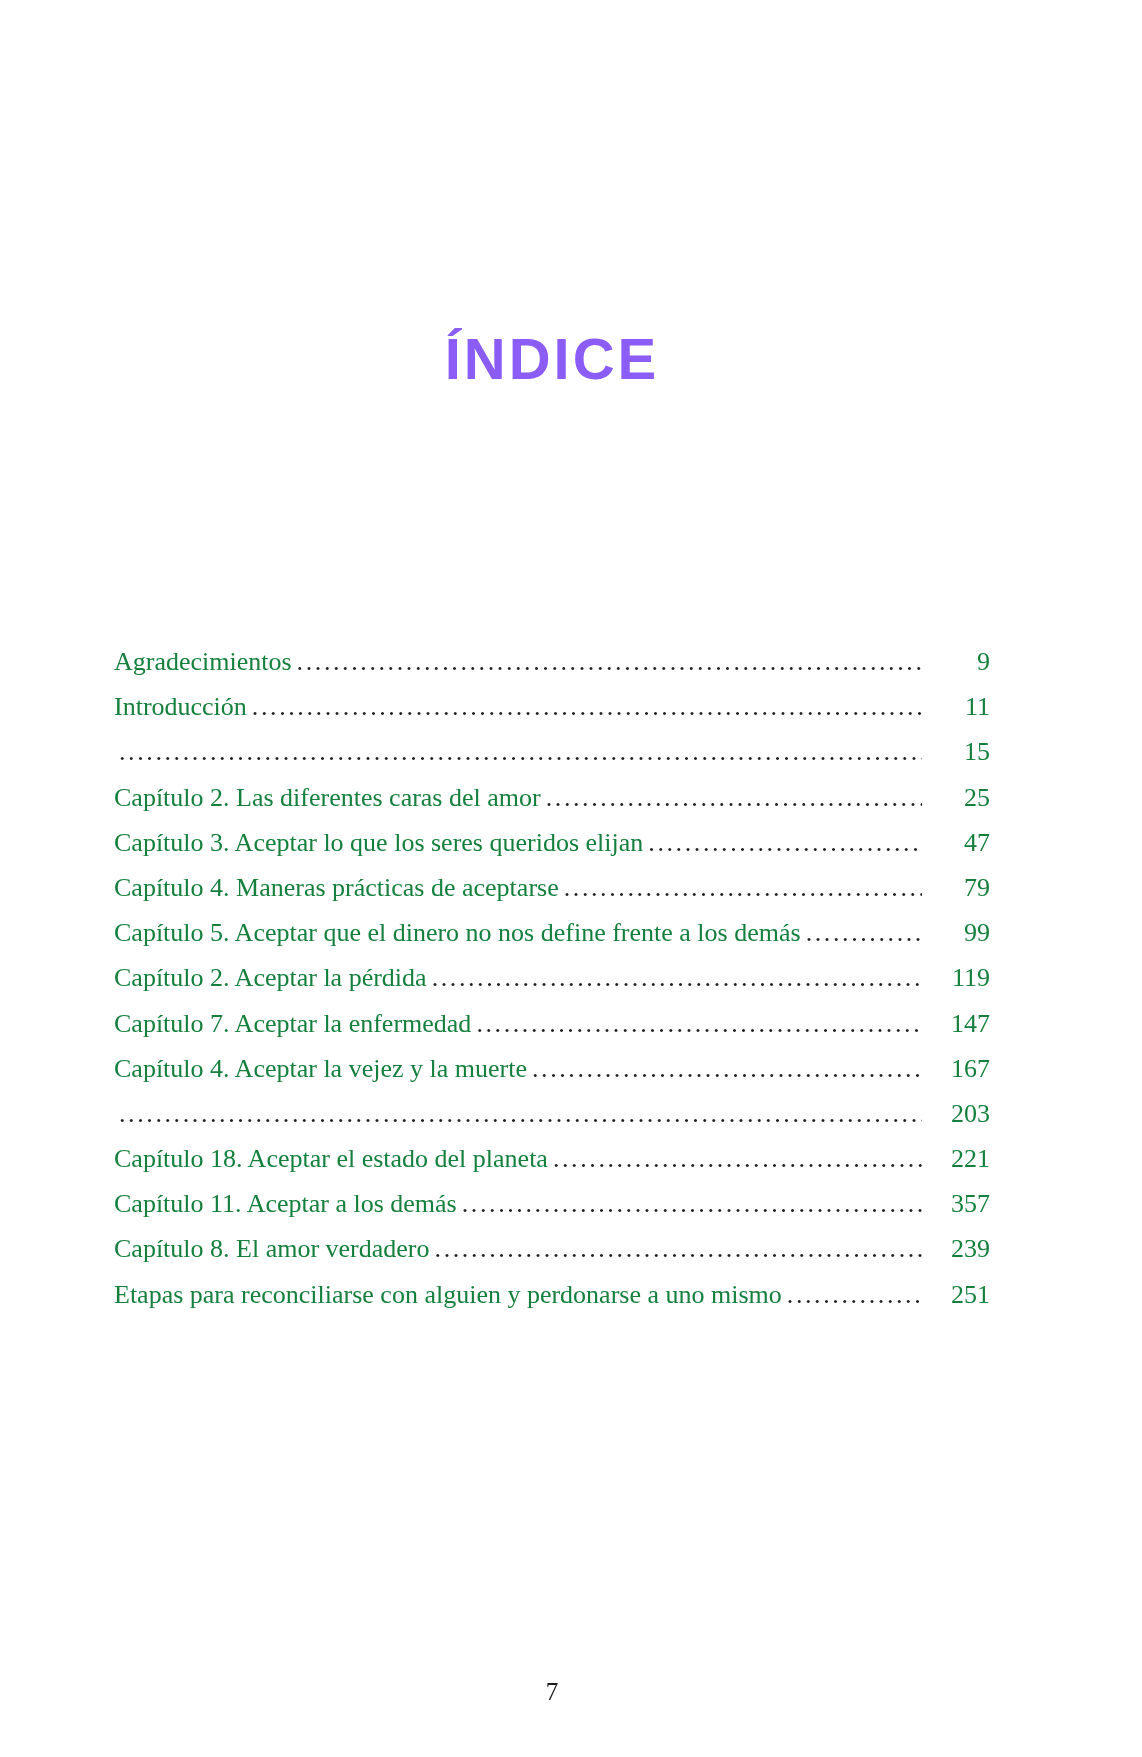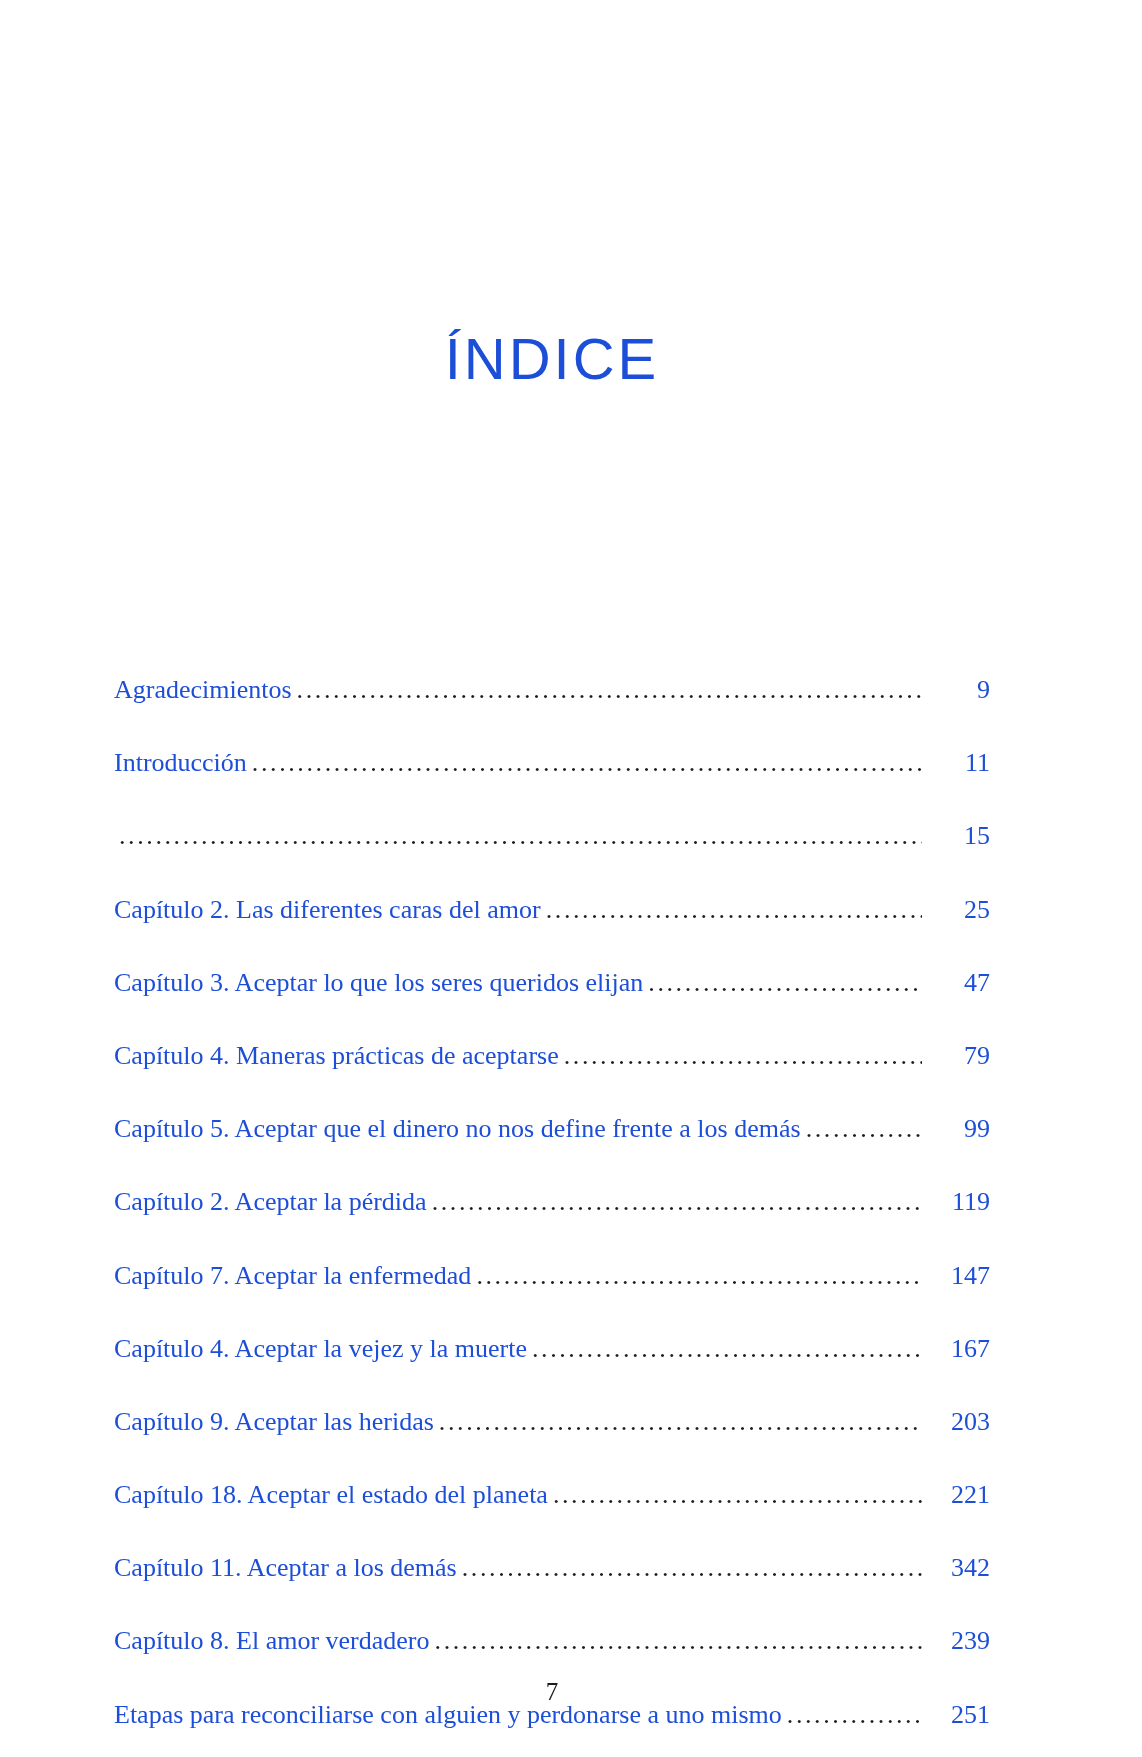--- a/index.html
+++ b/index.html
@@ -17,39 +17,38 @@
     color: #1c1c1c;
   }
   .title {
     position: absolute;
     top: 327px;
     left: 114px;
     width: 876px;
     text-align: center;
     font-family: "Liberation Sans", sans-serif;
     font-size: 58px;
-    font-weight: 400;
+    font-weight: 700;
     letter-spacing: 3px;
-    color: #1d4ed8;
+    color: #8b5cf6;
     line-height: 1.1;
   }
   .toc {
     position: absolute;
     top: 639px;
     left: 114px;
     width: 876px;
   }
   .toc-row {
     display: flex;
     align-items: baseline;
     height: 45.2px;
     line-height: 45.2px;
     font-size: 26px;
-    color: #1d4ed8;
-    margin-top: 28px;
+    color: #15803d;
   }
   .toc-label {
     white-space: nowrap;
     flex: none;
   }
   .toc-dots {
     flex: 1 1 auto;
     overflow: hidden;
     white-space: nowrap;
     margin-left: 5px;
@@ -137,35 +136,34 @@
       <span class="toc-page">147</span>
     </div>
 
     <div class="toc-row">
       <span class="toc-label">Capítulo 4. Aceptar la vejez y la muerte</span>
       <span class="toc-dots"></span>
       <span class="toc-page">167</span>
     </div>
 
     <div class="toc-row">
-      <span class="toc-label">Capítulo 9. Aceptar las heridas</span>
       <span class="toc-dots"></span>
       <span class="toc-page">203</span>
     </div>
 
     <div class="toc-row">
       <span class="toc-label">Capítulo 18. Aceptar el estado del planeta</span>
       <span class="toc-dots"></span>
       <span class="toc-page">221</span>
     </div>
 
     <div class="toc-row">
       <span class="toc-label">Capítulo 11. Aceptar a los demás</span>
       <span class="toc-dots"></span>
-      <span class="toc-page">342</span>
+      <span class="toc-page">357</span>
     </div>
 
     <div class="toc-row">
       <span class="toc-label">Capítulo 8. El amor verdadero</span>
       <span class="toc-dots"></span>
       <span class="toc-page">239</span>
     </div>
 
     <div class="toc-row">
       <span class="toc-label">Etapas para reconciliarse con alguien y perdonarse a uno mismo</span>

